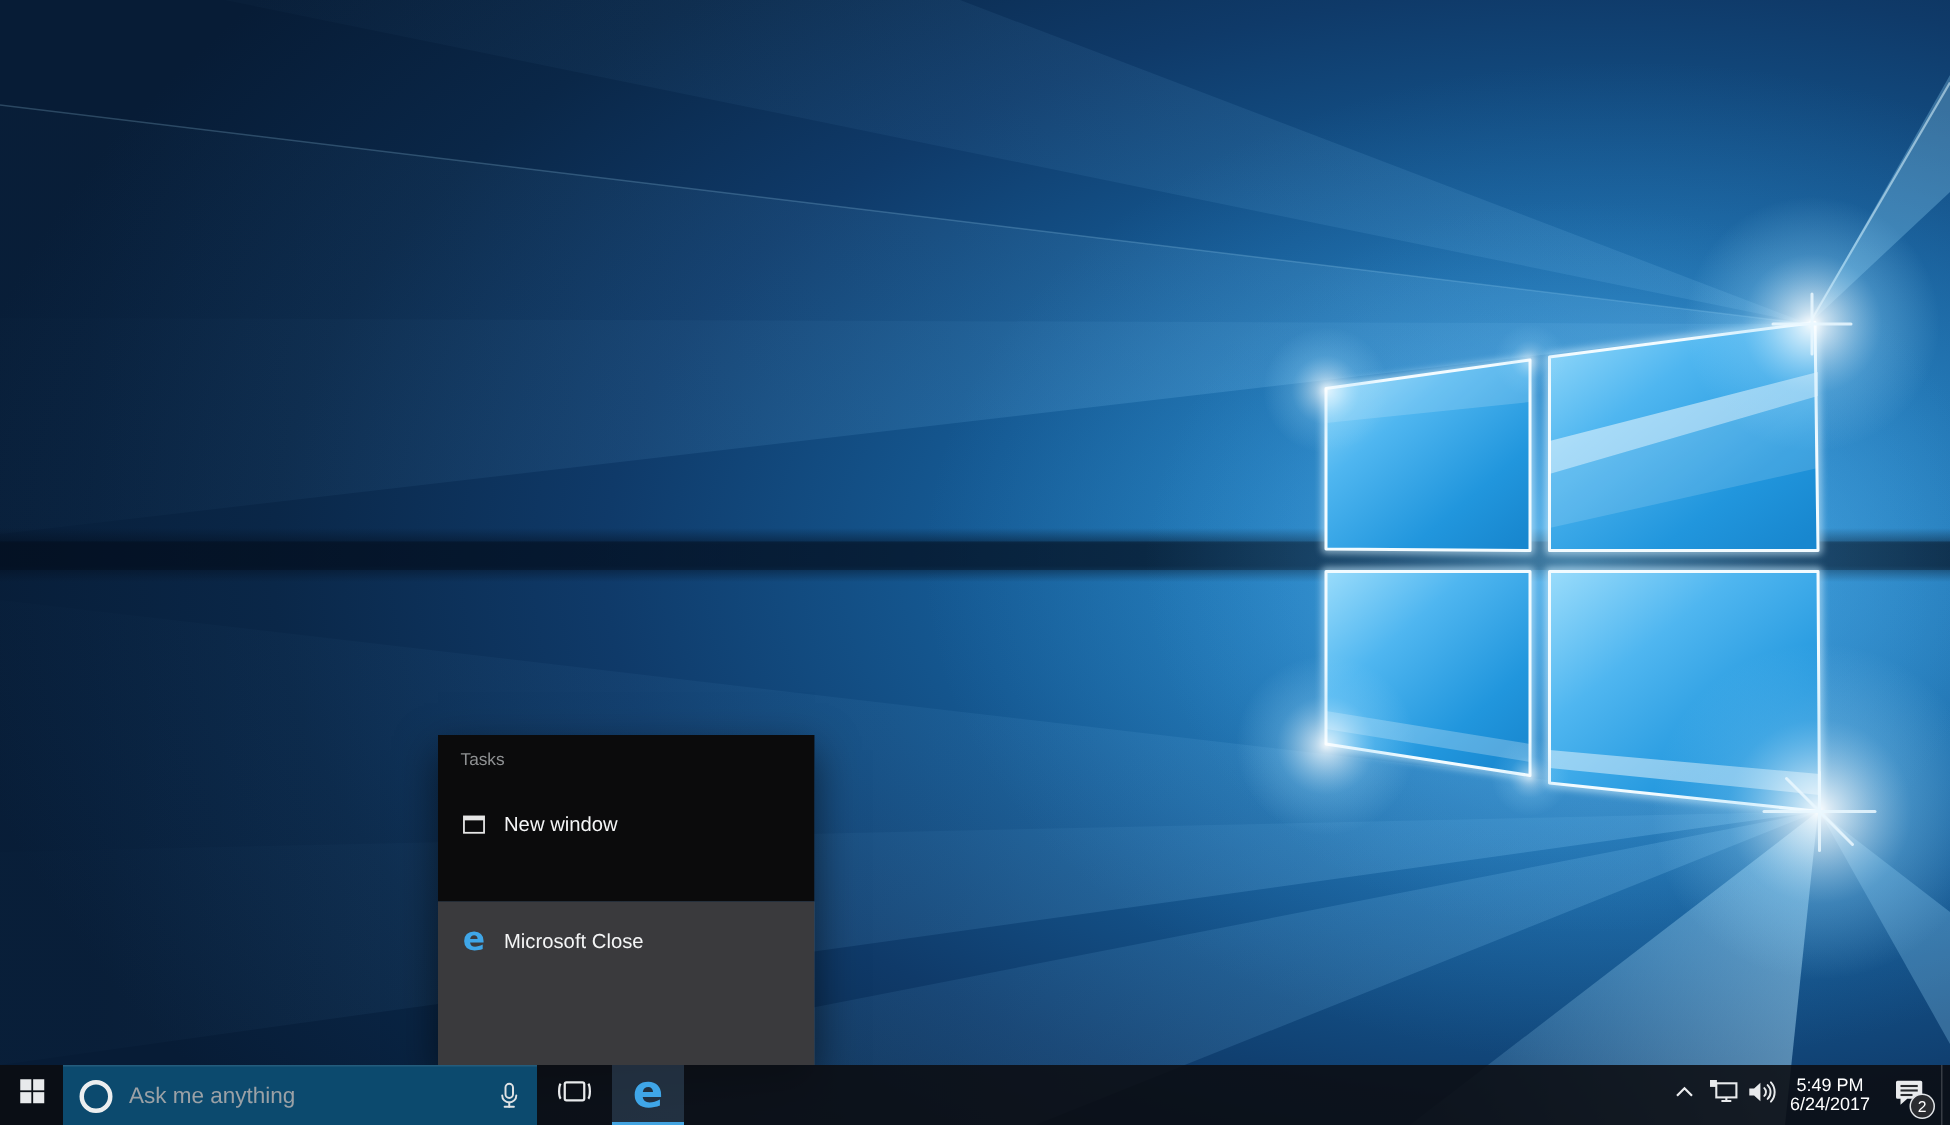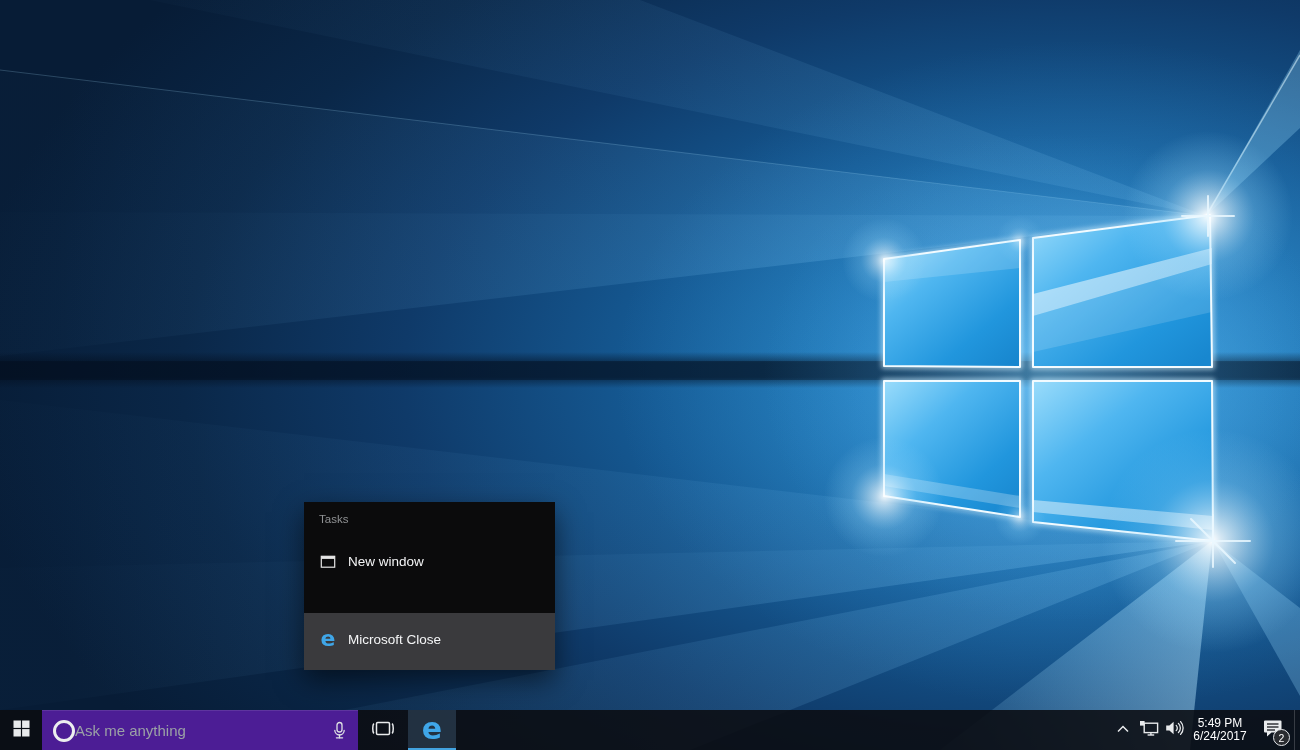--- a/index.html
+++ b/index.html
@@ -5,44 +5,44 @@
   html,body{margin:0;padding:0;background:#000;}
   body{font-family:"Liberation Sans", sans-serif; -webkit-font-smoothing:antialiased;}
   .screen{position:relative;width:1300px;height:750px;overflow:hidden;background:#081c36;}
   .screen svg.wall{position:absolute;left:0;top:0;}
 
   
   .taskbar{position:absolute;left:0;bottom:0;width:1300px;height:40px;
     background:rgba(11,13,17,0.88);display:flex;align-items:stretch;z-index:6;}
   .tb-btn{display:flex;align-items:center;justify-content:center;flex:none;}
   .start{width:42px;}
-  .searchbox{width:316px;flex:none;background:#4c1d95;border-top:1px solid rgba(255,255,255,0.10);
-    display:flex;align-items:center;padding:0 10px 0 11px;box-sizing:border-box;}
+  .searchbox{width:316px;flex:none;background:#0c4a6e;border-top:1px solid rgba(255,255,255,0.10);
+    display:flex;align-items:center;gap:11px;padding:0 10px 0 11px;box-sizing:border-box;}
   .cortana{width:22px;height:22px;border:3px solid #eceeef;border-radius:50%;box-sizing:border-box;flex:none;}
   .ph{font-size:15px;color:#9ba1a6;flex:1;white-space:nowrap;overflow:hidden;}
   .mic{display:flex;align-items:center;flex:none;}
   .taskview{width:50px;}
   .edgebtn{width:48px;position:relative;background:rgba(115,165,210,0.22);}
   .edgebtn .underline{position:absolute;left:0;right:0;bottom:0;height:2px;background:#42a3e0;}
   .edge-e{font-weight:bold;color:#3fa6e8;font-family:"DejaVu Sans", sans-serif;line-height:1;}
   .edge-e.tb{font-size:30px;margin-top:-3px;}
   .edge-e.jl{font-size:22px;}
   .tray{margin-left:auto;display:flex;align-items:stretch;justify-content:space-between;}
   .tray-btn{display:flex;align-items:center;justify-content:center;width:26px;flex:none;}
   .clock{width:64px;flex:none;display:flex;flex-direction:column;align-items:center;justify-content:center;
     color:#ffffff;font-size:12px;line-height:13.5px;white-space:nowrap;}
   .action{width:42px;position:relative;}
   .badge{position:absolute;right:4px;bottom:4px;width:17px;height:17px;border-radius:50%;
     background:#2a2c30;border:1.5px solid #e2e5e8;color:#fff;font-size:10.5px;
     display:flex;align-items:center;justify-content:center;box-sizing:border-box;}
   .show-desktop{width:5px;border-left:1px solid rgba(255,255,255,0.18);}
 
   
-  .jumplist{position:absolute;left:304px;top:490px;width:251px;height:168px;z-index:5;
-    box-shadow:0 10px 26px rgba(0,0,0,0.55);margin-top:12px;}
+  .jumplist{position:absolute;left:292px;top:490px;width:251px;height:220px;z-index:5;
+    box-shadow:0 10px 26px rgba(0,0,0,0.55);}
   .jl-top{position:absolute;top:0;left:0;right:0;height:111px;background:#0b0b0c;}
   .jl-bottom{position:absolute;top:111px;left:0;right:0;bottom:0;background:#3a3a3d;}
   .jl-header{position:absolute;left:15px;top:11px;font-size:11.5px;color:#8f9193;z-index:2;}
   .jl-row{position:absolute;left:0;width:100%;height:30px;display:flex;align-items:center;
     padding:0 0 0 13px;box-sizing:border-box;gap:9px;z-index:2;}
   .jl-ico{width:22px;height:22px;display:flex;align-items:center;justify-content:center;flex:none;}
   .jl-label{font-size:13.5px;color:#f4f5f6;white-space:nowrap;}
   .r-nw{top:44px;} .r-ip{top:76px;} .r-edge{top:122px;} .r-unpin{top:154px;} .r-close{top:185px;}
 </style>
 </head>

